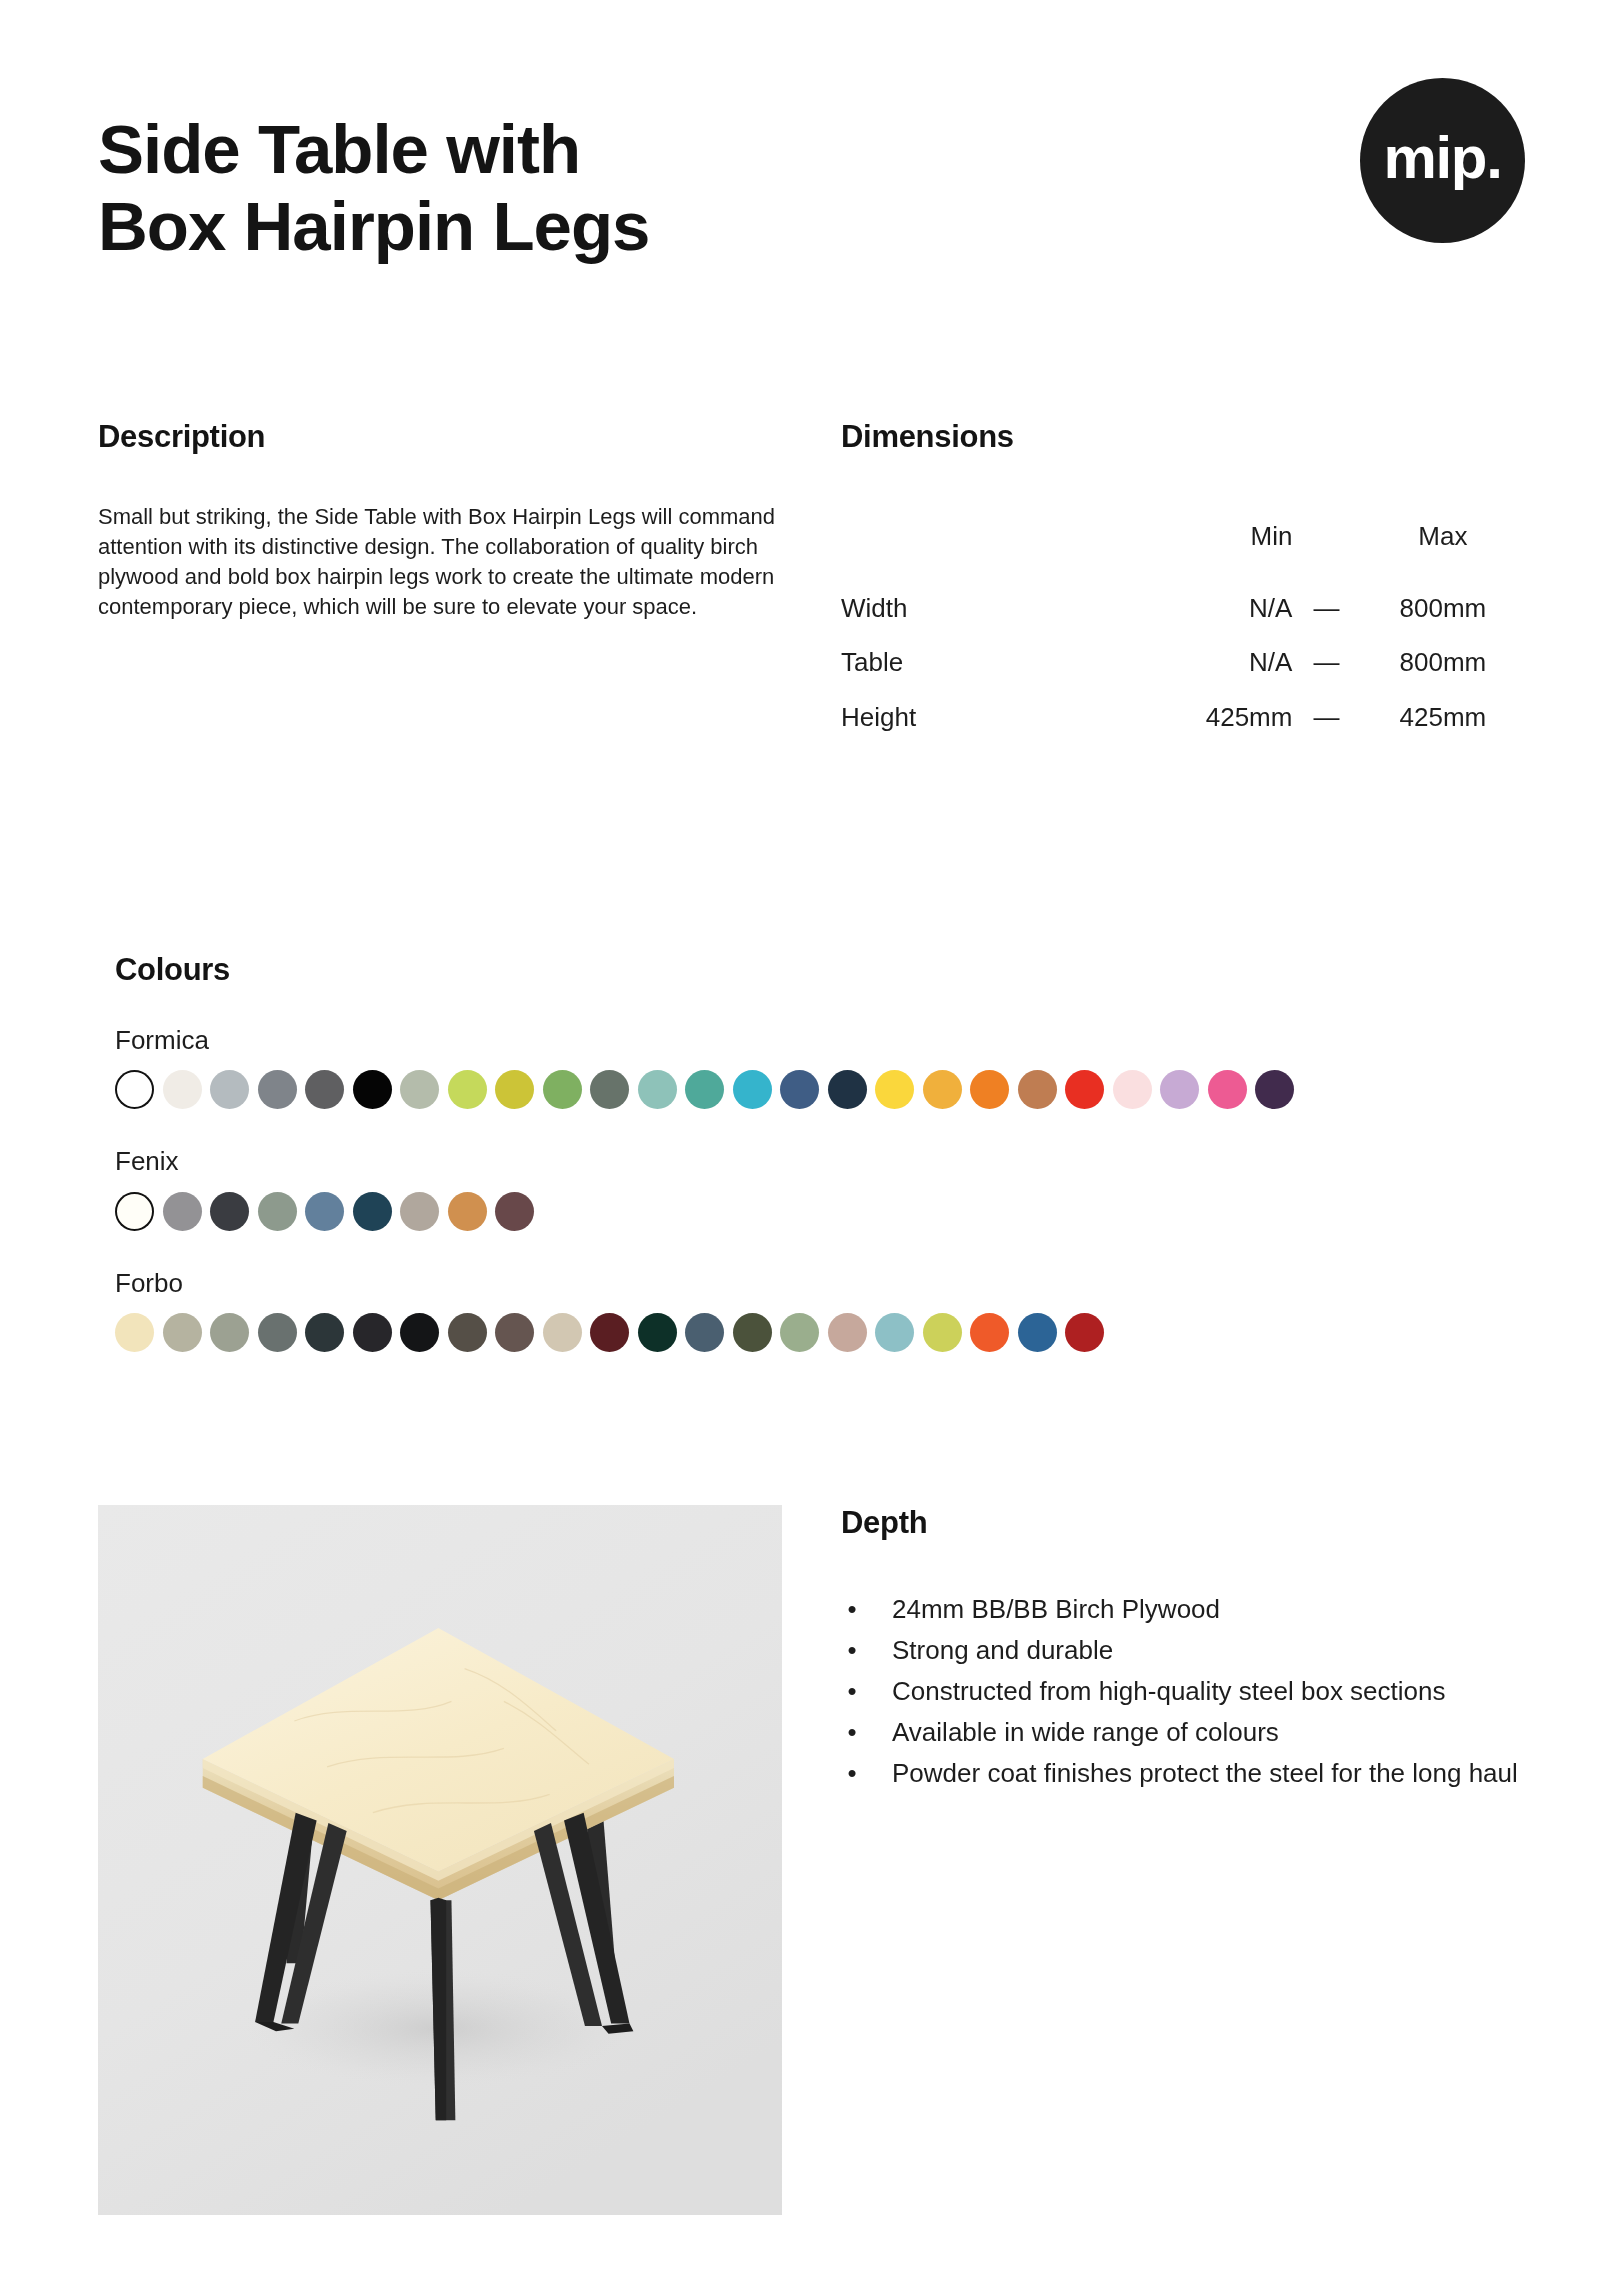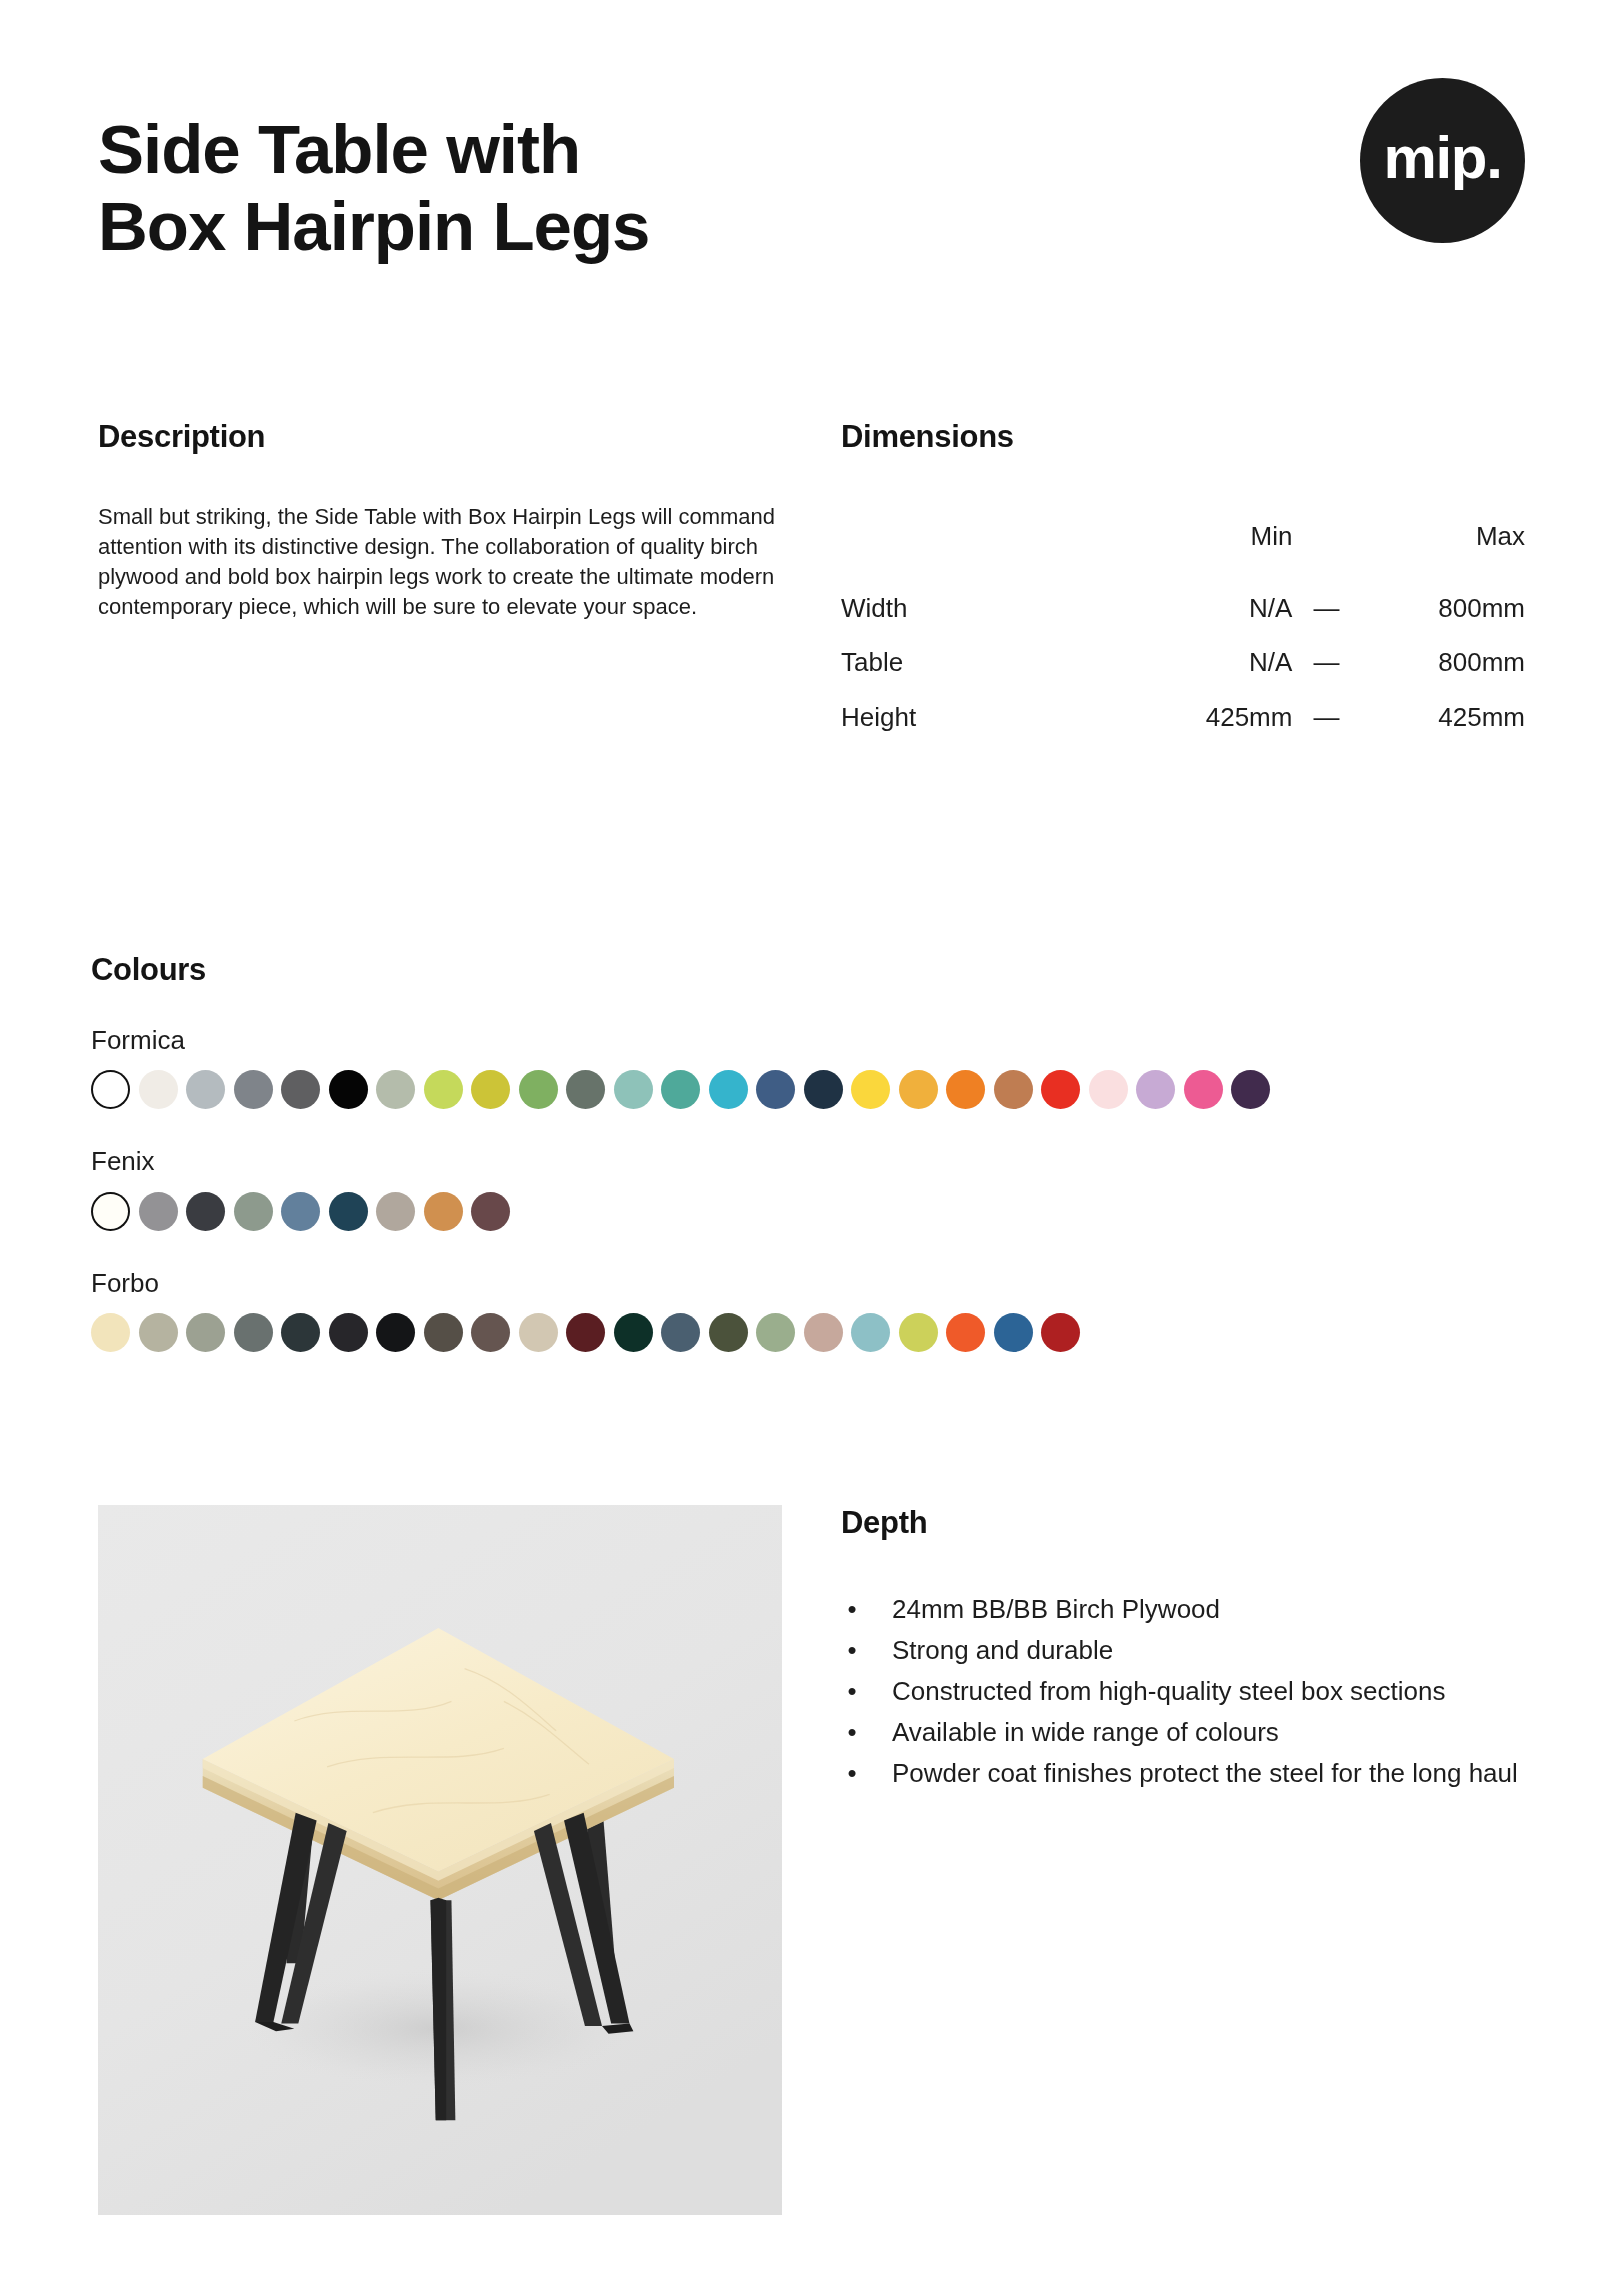--- a/index.html
+++ b/index.html
@@ -47,24 +47,24 @@
   .dimensions { position:absolute; left:841px; top:419px; width:684px; }
   .dim-table { margin-top:54px; width:100%; border-collapse:collapse; }
   .dim-table th, .dim-table td {
     font-size:26px; font-weight:normal; color:#1d1d1d;
     padding:11.8px 0; text-align:right; vertical-align:middle;
   }
   .dim-table th { padding-bottom:29px; }
   .dim-table .c-label { text-align:left; width:42%; }
   .dim-table .c-min { width:24%; }
   .dim-table .c-dash { width:10%; text-align:center; color:#1d1d1d; }
-  .dim-table .c-max { width:24%; }
-
-  
-  .colours { position:absolute; left:91px; top:952px; width:1440px; }
+  .dim-table .c-max { width:24%;text-align:center; }
+
+  
+  .colours { position:absolute; left:115px; top:952px; width:1440px; }
   .swatch-group { margin-top:37px; }
   .swatch-group:first-of-type { margin-top:41px; }
   .group-label { font-size:26px; color:#1d1d1d; margin-bottom:14.4px; }
   .swatch-row { display:flex; flex-wrap:nowrap; gap:8.5px; }
   .swatch {
     width:39px; height:39px; border-radius:50%; flex:0 0 auto;
   }
   .swatch.outlined { box-shadow: inset 0 0 0 2px #111111; }
 
   

